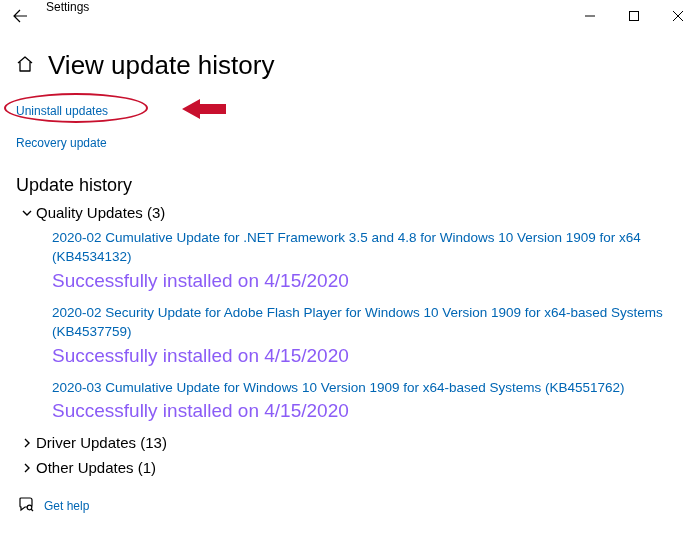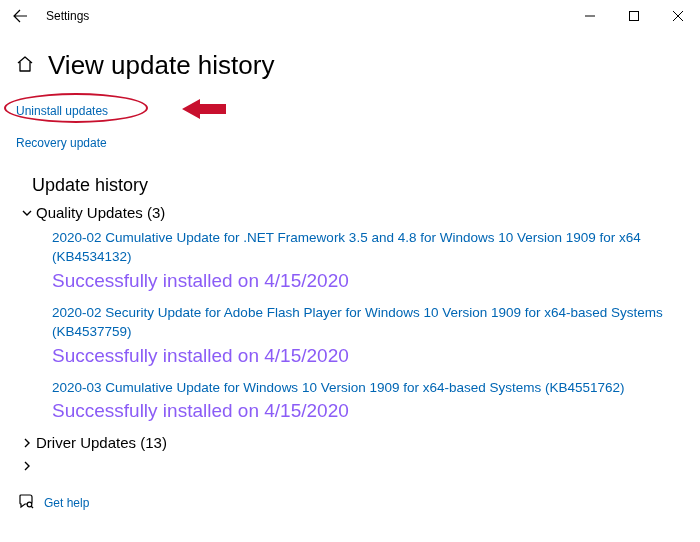--- a/index.html
+++ b/index.html
@@ -7,21 +7,20 @@
     margin: 0;
     font-family: "Segoe UI", Tahoma, sans-serif;
     background: #fff;
     color: #000;
     width: 700px;
     height: 542px;
     overflow: hidden;
   }
   .titlebar {
     display: flex;
-    align-items: center;
     height: 32px;
     padding: 0 0 0 8px;
   }
   .titlebar .back {
     width: 24px;
     display: flex;
     align-items: center;
     justify-content: center;
   }
   .titlebar .title {
@@ -60,21 +59,20 @@
     cursor: pointer;
   }
   .link-row {
     margin-bottom: 14px;
   }
   .section-title {
     font-size: 18px;
     margin-top: 24px;
     margin-bottom: 8px;
     font-weight: 400;
-    margin-left: 16px;
   }
   .cat-header {
     display: flex;
     align-items: center;
     gap: 2px;
     font-size: 15px;
     margin: 8px 0 8px 4px;
   }
   .update-item {
     margin: 6px 0 12px 36px;
@@ -184,20 +182,21 @@
     <svg class="chev" width="14" height="14" viewBox="0 0 14 14">
         <path d="M5 3 L9 7 L5 11" stroke="#000" stroke-width="1.4" fill="none"></path>
       </svg>
     <span>Driver Updates (13)</span>
   </div>
 
   <div class="cat-header">
     <svg class="chev" width="14" height="14" viewBox="0 0 14 14">
         <path d="M5 3 L9 7 L5 11" stroke="#000" stroke-width="1.4" fill="none"></path>
       </svg>
+    <span>Other Updates (1)</span>
   </div>
 
   <div class="help-row">
     <span>
       <svg width="16" height="16" viewBox="0 0 16 16">
           <path d="M2 3 Q2 2 3 2 H12 Q14 2 14 4 V9 Q14 11 12 11 H7 L3 14 V11 Q2 11 2 10 Z" stroke="#000" stroke-width="1.2" fill="none"></path>
           <circle cx="11.5" cy="11.5" r="2.3" stroke="#000" stroke-width="1.2" fill="#fff"></circle>
           <path d="M13 13 L15 15" stroke="#000" stroke-width="1.2"></path>
         </svg>
     </span>

